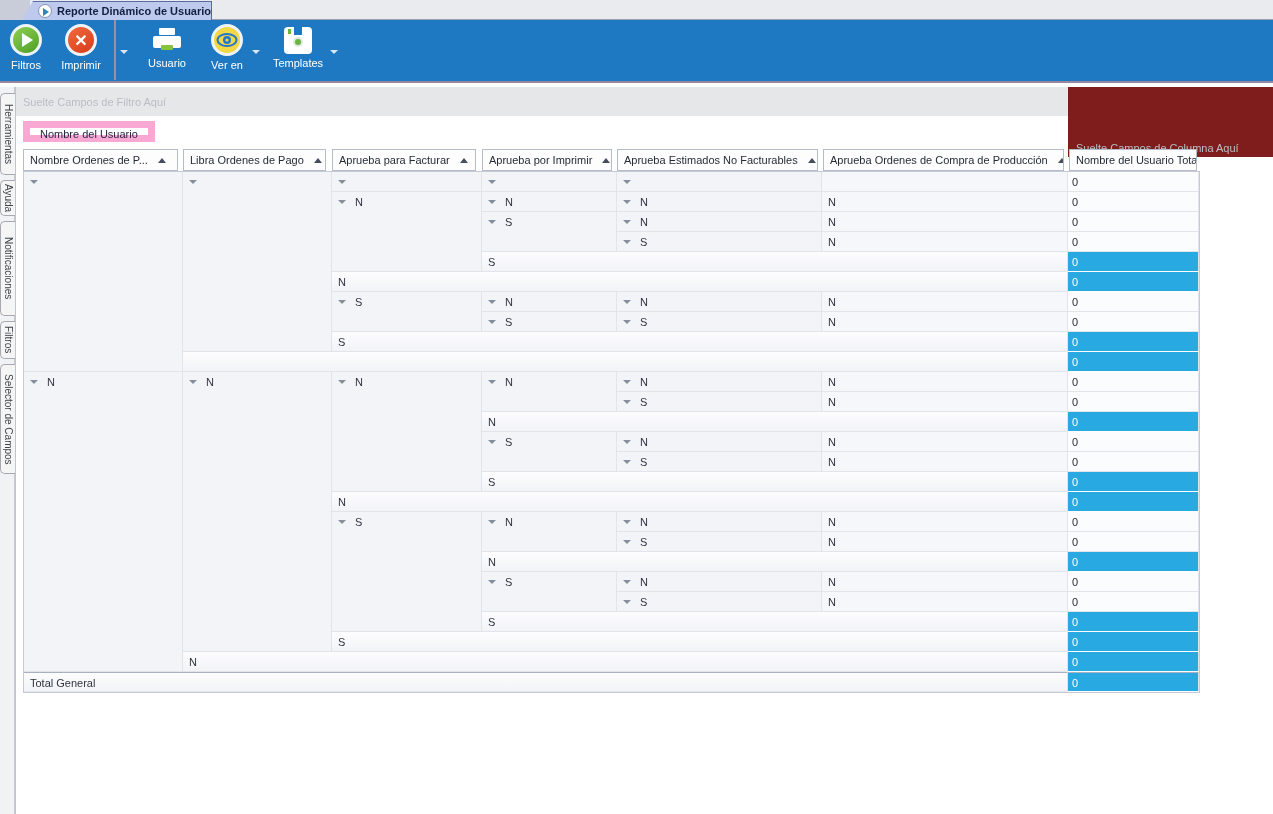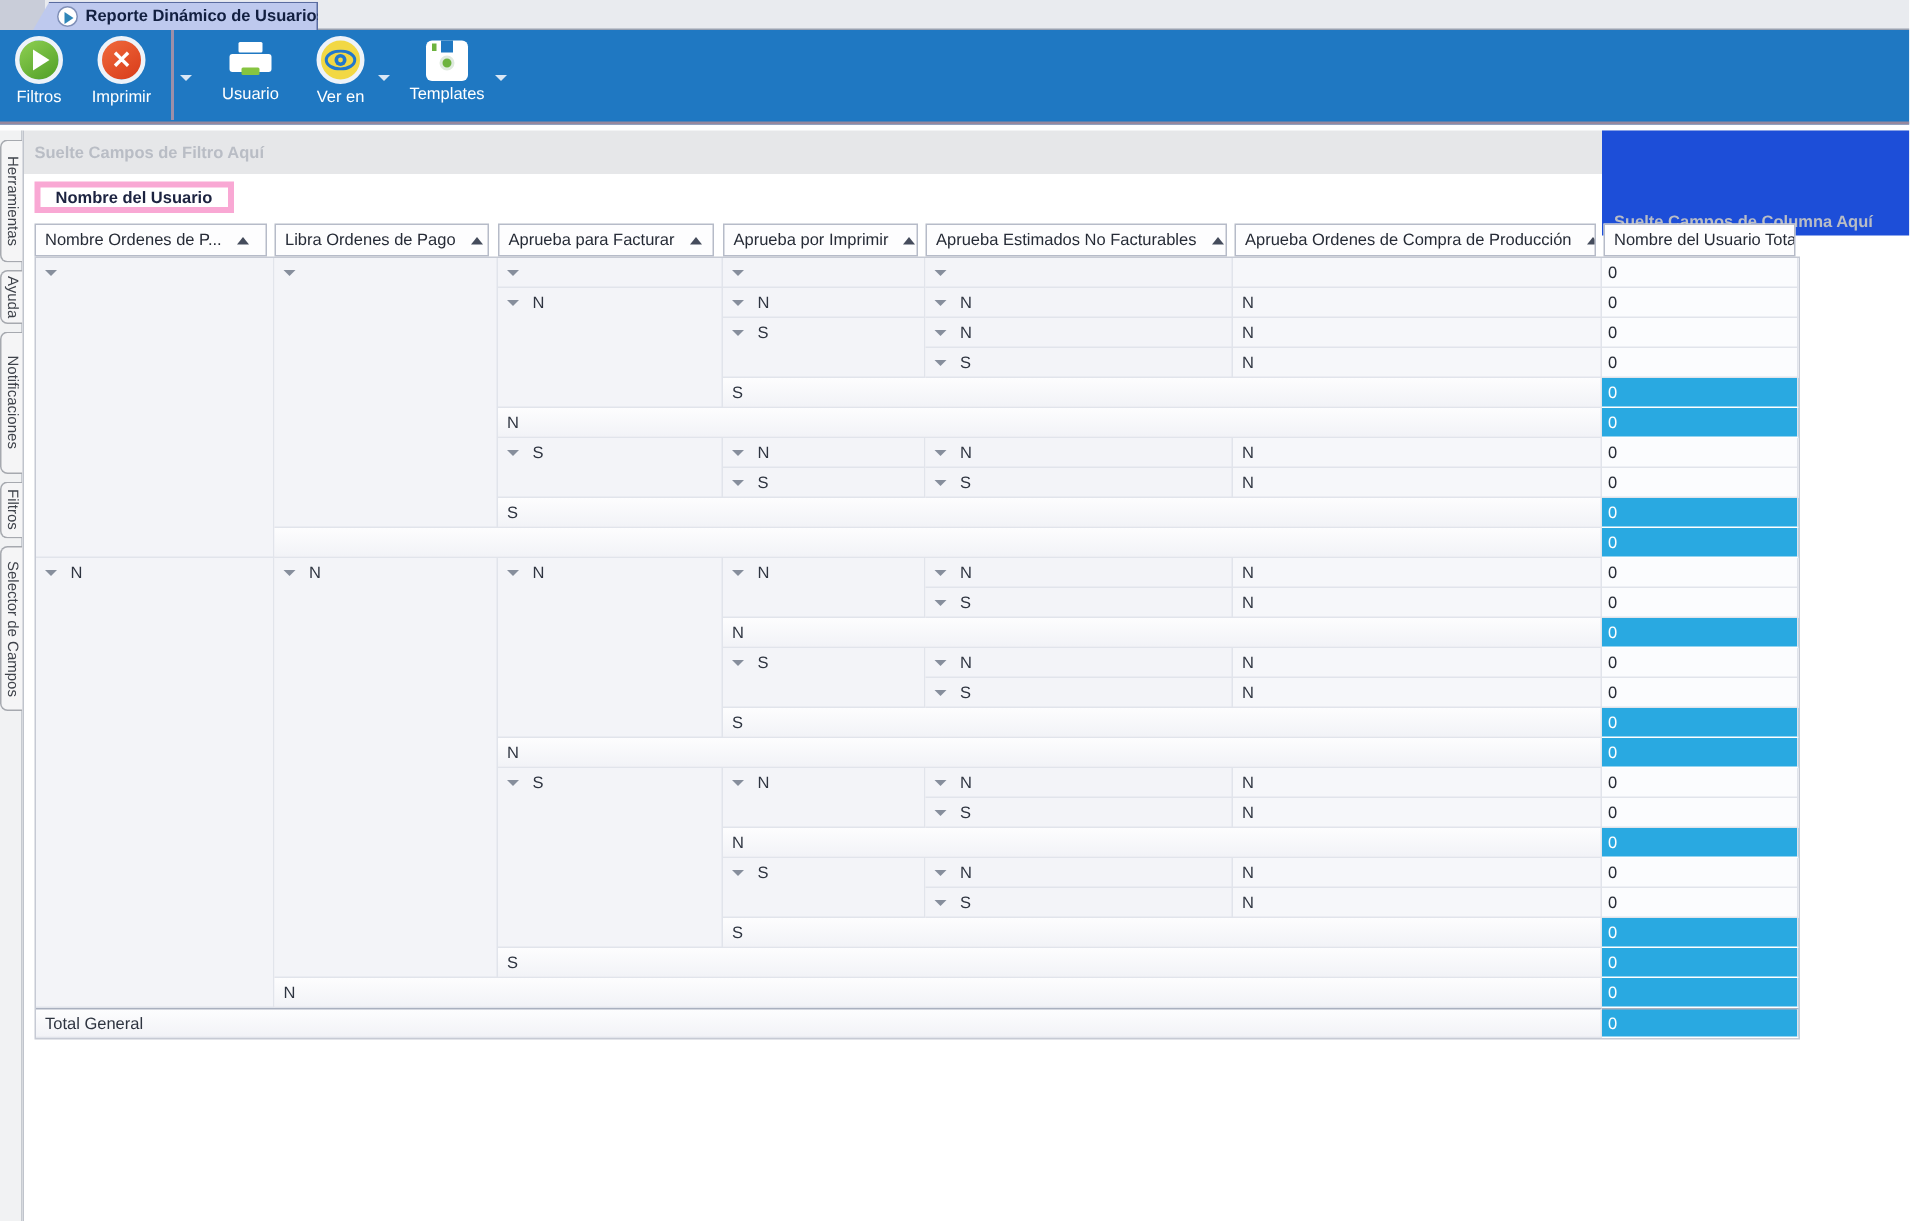--- a/index.html
+++ b/index.html
@@ -47,26 +47,26 @@
   .sidebar { position:absolute; left:0; top:87px; width:15px; bottom:0; background:#f1f2f3; border-right:1px solid #c6cad0; }
   .side-tab { position:absolute; left:0; width:15px; background:#f5f5f6; border:1px solid #a6a9af; border-right:none; border-radius:5px 0 0 5px; display:flex; align-items:center; justify-content:center; writing-mode:vertical-rl; color:#3f434b; font-size:10px; white-space:nowrap; }
   .side-tab:nth-of-type(1) { top:6px;   height:82px; }
   .side-tab:nth-of-type(2) { top:93px;  height:36px; }
   .side-tab:nth-of-type(3) { top:134px; height:95px; }
   .side-tab:nth-of-type(4) { top:234px; height:38px; }
   .side-tab:nth-of-type(5) { top:277px; height:110px; }
 
   
   .content { position:absolute; left:15px; top:87px; right:0; bottom:0; background:#ffffff; border-left:1px solid #c0c4cc; }
-  .upper-area { position:relative; height:61px;font-weight:bold; }
+  .upper-area { position:relative; height:61px; }
   .filter-bar { position:absolute; left:0; right:0; top:0; height:29px; background:#e6e7e9; display:flex; align-items:center; padding-left:7px; }
   .drop-hint { color:#b9bdc5; font-size:11px; }
-  .column-drop-zone { position:absolute; left:1052px; right:0; top:0; height:70px; background:#1d4ed8; }
+  .column-drop-zone { position:absolute; left:1052px; right:0; top:0; height:70px; background:#7f1d1d; }
   .column-drop-zone .drop-hint { position:absolute; left:8px; bottom:3px; white-space:nowrap; }
-  .field-chip { position:absolute; left:7px; top:34px; height:21px; background:#ffffff; border:4px solid #f9a8d4; color:#1c2340; display:inline-flex; align-items:flex-end; padding:0 10px; }
+  .field-chip { position:absolute; left:7px; top:34px; height:21px; background:#ffffff; border:7px solid #f9a8d4; color:#1c2340; display:inline-flex; align-items:flex-start; padding:0 10px; }
 
   
   .pivot-headers { position:relative; height:23px; margin-left:7px; }
   .ph-box { position:absolute; top:1px; height:22px; background:#fdfdfe; border:1px solid #b6bbc8; display:flex; align-items:center; padding:0 6px; color:#262b36; white-space:nowrap; overflow:hidden; }
   .sort-asc { width:0; height:0; border-left:4px solid transparent; border-right:4px solid transparent; border-bottom:5px solid #454c5c; margin-left:10px; flex:0 0 auto; }
 
   
   .pivot-body { position:relative; margin-left:7px; width:1177px; height:522px; border:1px solid #c6cad4; }
   .cell { position:absolute; border-right:1px solid #e1e4eb; border-bottom:1px solid #e1e4eb; display:flex; align-items:flex-start; padding:5px 4px 0 6px; color:#2e3440; line-height:11px; overflow:hidden; }
   .cell.group { background:#f3f4f8; }

